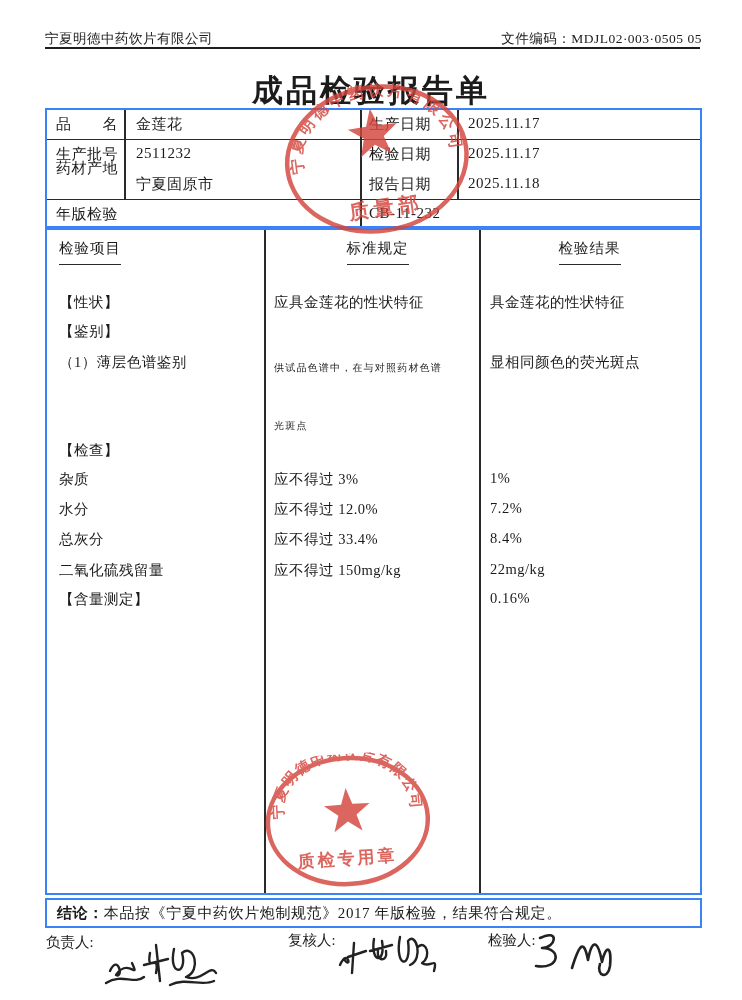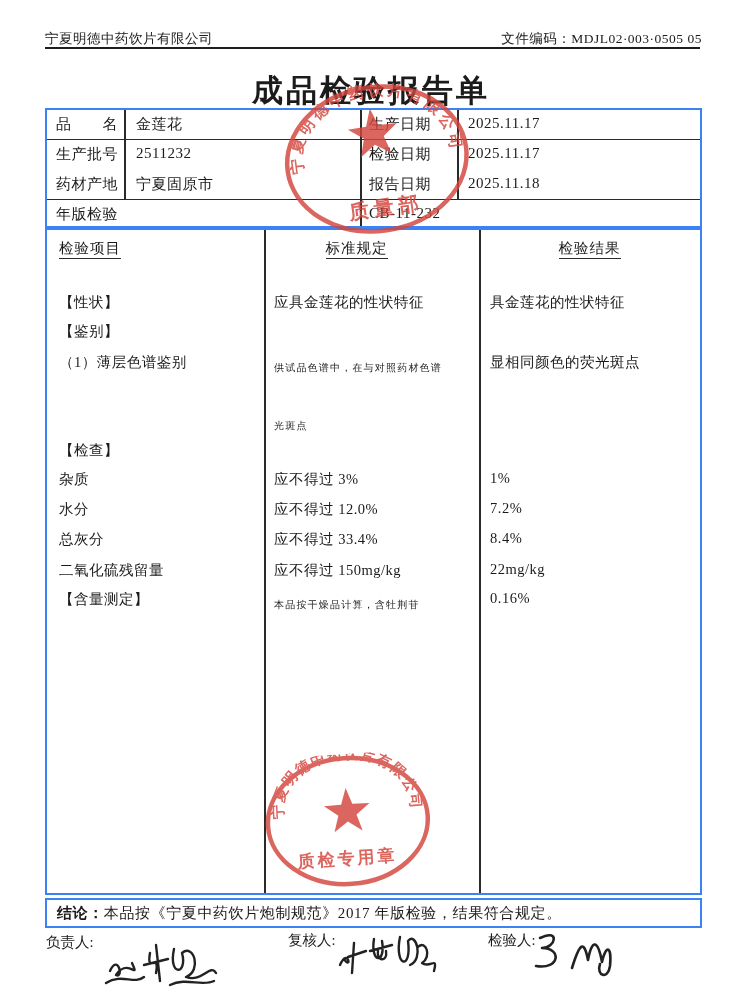--- a/index.html
+++ b/index.html
@@ -14,21 +14,21 @@
     position:absolute;top:70px;left:0;width:100%;text-align:center;
     font-size:31px;font-weight:bold;letter-spacing:3px;
   }
   .rule{position:absolute;background:#1d1d1d;}
   .box{position:absolute;border:2px solid #3b82f6;box-sizing:border-box;}
   .vline{position:absolute;width:1.5px;background:#2a2a2a;}
   .hline{position:absolute;height:1.5px;background:#2a2a2a;}
   .cell{position:absolute;font-size:15px;white-space:pre;letter-spacing:.5px;}
   .tcell{position:absolute;font-size:14.5px;white-space:pre;letter-spacing:.5px;}
   .colhead{font-size:14.5px;letter-spacing:1px;}
-  .colhead span{border-bottom:1.2px solid #2a2a2a;padding-bottom:2px;}
+  .colhead span{border-bottom:1.2px solid #2a2a2a;padding-bottom:8px;}
   .stdblock{position:absolute;font-size:10px;line-height:29px;letter-spacing:1.2px;white-space:pre;}
   .concl{position:absolute;font-size:15px;letter-spacing:.6px;white-space:pre;}
   .siglabel{position:absolute;font-size:14.5px;}
   .stamp{position:absolute;pointer-events:none;opacity:.82;}
   .sig{position:absolute;pointer-events:none;}
 </style>
 </head>
 <body>
 
 <div class="page">
@@ -49,35 +49,35 @@
     <div class="cell" style="left:9px;top:5px;">品　　名</div>
     <div class="cell" style="left:89px;top:5px;">金莲花</div>
     <div class="cell" style="left:322px;top:5px;">生产日期</div>
     <div class="cell" style="left:421px;top:5px;">2025.11.17</div>
 
     <div class="cell" style="left:9px;top:35px;">生产批号</div>
     <div class="cell" style="left:89px;top:35px;">2511232</div>
     <div class="cell" style="left:322px;top:35px;">检验日期</div>
     <div class="cell" style="left:421px;top:35px;">2025.11.17</div>
 
-    <div class="cell" style="left:9px;top:65px;font-family:Liberation Mono, monospace;">药材产地</div>
+    <div class="cell" style="left:9px;top:49px;font-family:Liberation Mono, monospace;">药材产地</div>
     <div class="cell" style="left:89px;top:65px;">宁夏固原市</div>
     <div class="cell" style="left:322px;top:65px;">报告日期</div>
     <div class="cell" style="left:421px;top:65px;">2025.11.18</div>
 
     <div class="cell" style="left:9px;top:95px;">年版检验</div>
     <div class="cell" style="left:322px;top:95px;">CB-11-232</div>
   </div>
 
   <div class="box" style="left:45px;top:228px;width:657px;height:667px;">
     <div class="vline" style="left:217px;top:0;height:663px;"></div>
     <div class="vline" style="left:432px;top:0;height:663px;"></div>
 
     <div class="tcell colhead" style="left:12px;top:9px;"><span>检验项目</span></div>
-    <div class="tcell colhead" style="left:202px;top:9px;width:215px;text-align:center;"><span>标准规定</span></div>
+    <div class="tcell colhead" style="left:223px;top:9px;width:215px;text-align:center;"><span>标准规定</span></div>
     <div class="tcell colhead" style="left:432px;top:9px;width:221px;text-align:center;"><span>检验结果</span></div>
 
     <div class="tcell" style="left:12px;top:63px;">【性状】</div>
     <div class="tcell" style="left:227px;top:63px;">应具金莲花的性状特征</div>
     <div class="tcell" style="left:443px;top:63px;">具金莲花的性状特征</div>
 
     <div class="tcell" style="left:12px;top:92px;">【鉴别】</div>
 
     <div class="tcell" style="left:12px;top:123px;">（1）薄层色谱鉴别</div>
     <div class="stdblock" style="left:227px;top:123px;"><span>供试品色谱中，在与对照药材色谱</span><br><br><span>光斑点</span></div>
@@ -95,21 +95,21 @@
 
     <div class="tcell" style="left:12px;top:300px;">总灰分</div>
     <div class="tcell" style="left:227px;top:300px;">应不得过 33.4%</div>
     <div class="tcell" style="left:443px;top:300px;">8.4%</div>
 
     <div class="tcell" style="left:12px;top:331px;">二氧化硫残留量</div>
     <div class="tcell" style="left:227px;top:331px;">应不得过 150mg/kg</div>
     <div class="tcell" style="left:443px;top:331px;">22mg/kg</div>
 
     <div class="tcell" style="left:12px;top:360px;">【含量测定】</div>
-    <div class="stdblock" style="left:227px;top:360px;line-height:30px;"><span>本品按干燥品计算，含牡荆苷</span><br></div>
+    <div class="stdblock" style="left:227px;top:360px;line-height:30px;"><br></div>
     <div class="tcell" style="left:443px;top:360px;">0.16%</div>
   </div>
 
   <div class="box" style="left:45px;top:898px;width:657px;height:30px;">
     <div class="concl" style="left:10px;top:4px;"><b>结论：</b><span>本品按《宁夏中药饮片炮制规范》2017 年版检验，结果符合规定。</span></div>
   </div>
 
   <div class="siglabel" style="left:46px;top:933px;">负责人:</div>
   <div class="siglabel" style="left:288px;top:931px;">复核人:</div>
   <div class="siglabel" style="left:488px;top:931px;">检验人:</div>

